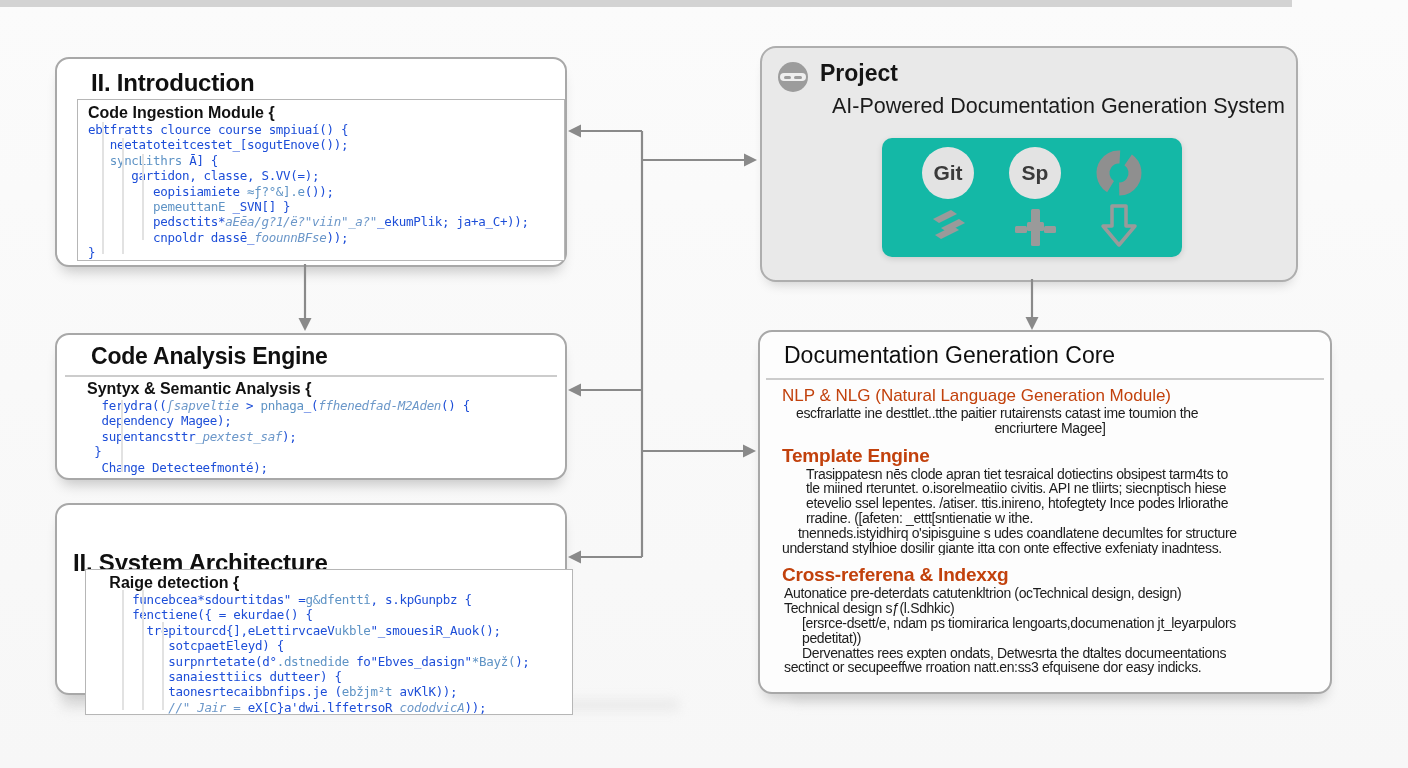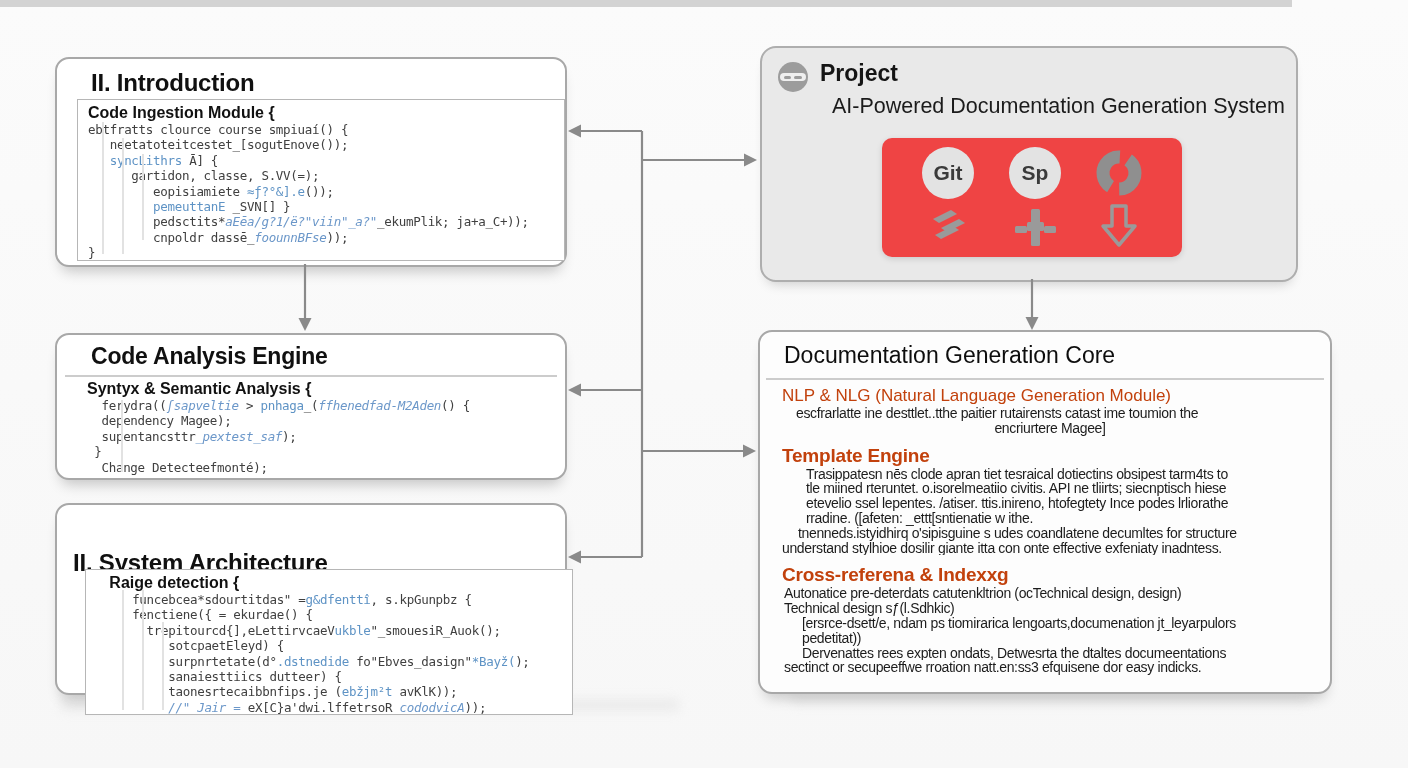--- a/index.html
+++ b/index.html
@@ -8,36 +8,36 @@
   .topband{position:absolute;left:0;top:0;width:1292px;height:7px;background:#d3d3d3;}
   .bstreak{position:absolute;background:#dcdcdc;filter:blur(6px);opacity:.55;border-radius:8px;}
 
   .panelbox{position:absolute;background:#fff;border:2px solid #a8a8a8;border-radius:14px;
             box-shadow:0 10px 14px -6px rgba(0,0,0,.22);}
   .boxtitle{position:absolute;color:#101010;font-weight:600;letter-spacing:-.2px;white-space:nowrap;}
 
   .codepanel{position:absolute;border:1.5px solid #b6b6b6;background:#fff;padding:4px 10px;overflow:hidden;}
   .codetitle{font-family:"Liberation Sans",sans-serif;font-weight:700;color:#111;font-size:16px;line-height:18px;white-space:pre;}
   .code-line{font-family:"DejaVu Sans Mono",monospace;font-size:12.5px;line-height:15.4px;white-space:pre;letter-spacing:-.3px;}
-  .seg-d{color:#404040;}
+  .seg-d{color:#1d4ed8;}
   .seg-b{color:#5e93c5;}
   .seg-i{color:#6b97c9;font-style:italic;}
   .guide{position:absolute;width:1.5px;background:#e2e2e2;}
 
   .divider{position:absolute;height:1.5px;background:#cccccc;}
 
   
   #box-project{position:absolute;left:760px;top:46px;width:534px;height:232px;background:#e9e9e9;
                border:2px solid #aeaeae;border-radius:16px;box-shadow:0 8px 12px -6px rgba(0,0,0,.18);}
   .proj-icon{position:absolute;left:16px;top:14px;width:30px;height:30px;border-radius:50%;background:#9c9c9c;}
   .proj-icon .slot{position:absolute;left:2px;top:11px;width:26px;height:8px;background:#efefef;border-radius:4px;}
   .proj-icon .dash{position:absolute;top:14px;height:3px;background:#9c9c9c;border-radius:2px;}
   .proj-title{position:absolute;left:58px;top:12px;font-size:23px;font-weight:600;color:#151515;}
   .proj-sub{position:absolute;left:70px;top:46px;font-size:21.5px;font-weight:400;color:#1b1b1b;white-space:nowrap;}
-  .integr-card{position:absolute;left:120px;top:90px;width:300px;height:119px;background:#ef4444;border-radius:10px;
+  .integr-card{position:absolute;left:120px;top:90px;width:300px;height:119px;background:#14b8a6;border-radius:10px;
                box-shadow:0 2px 6px rgba(0,0,0,.13);}
   .badge{position:absolute;width:52px;height:52px;border-radius:50%;background:#e3e3e3;color:#3a3a3a;
          font-weight:700;font-size:21px;display:flex;align-items:center;justify-content:center;}
   .iconwrap{position:absolute;display:flex;align-items:center;justify-content:center;}
 
   
   #box-doccore{position:absolute;left:758px;top:330px;width:570px;height:360px;background:#fdfdfd;
                border:2px solid #a8a8a8;border-radius:14px;box-shadow:0 10px 14px -6px rgba(0,0,0,.2);}
   .dc-title{position:absolute;left:24px;top:10px;font-size:23px;font-weight:500;color:#0d0d0d;}
   .dc-content{position:absolute;left:22px;top:52px;width:536px;}

